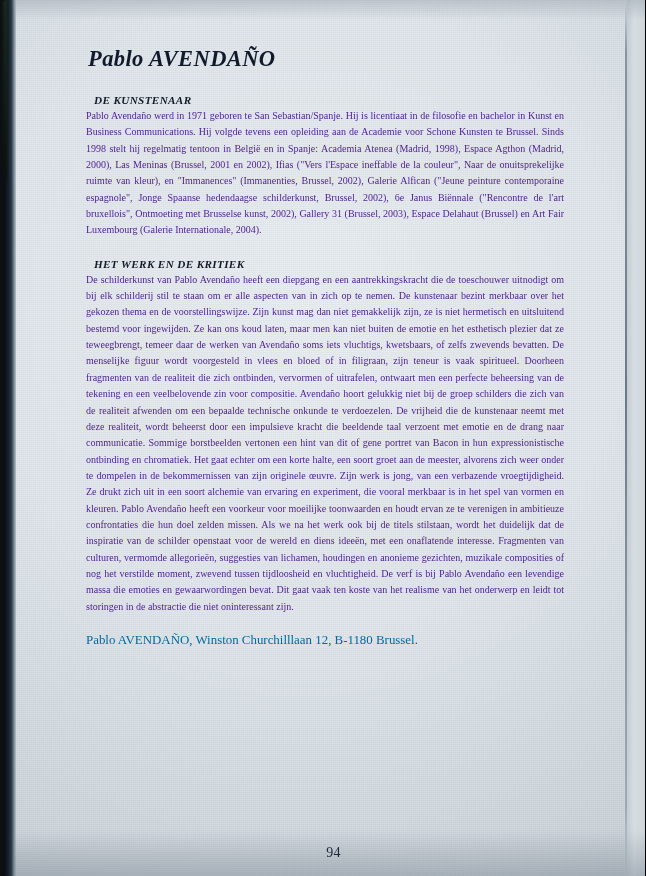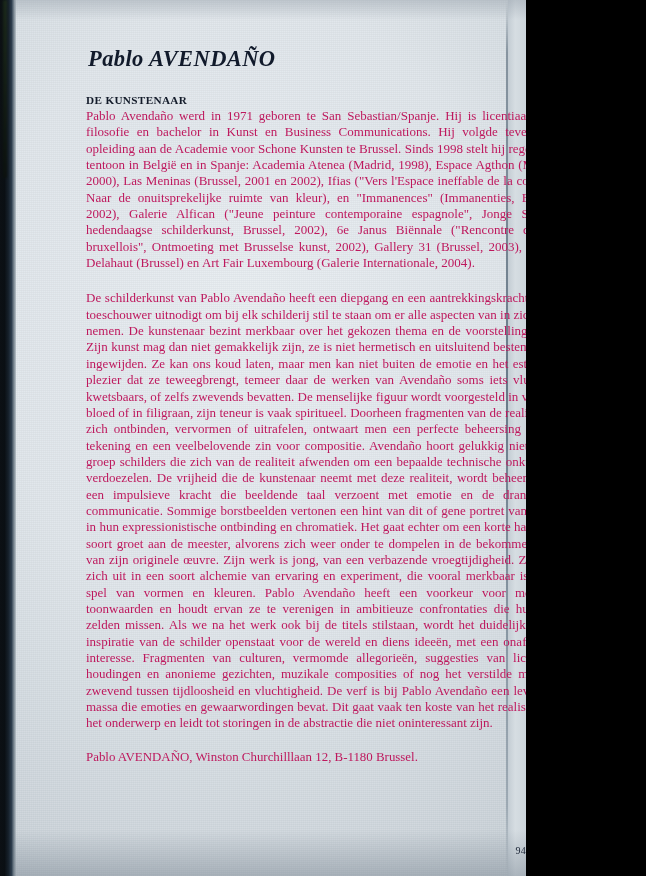--- a/index.html
+++ b/index.html
@@ -2,21 +2,21 @@
 <html><head>
 <meta charset="utf-8">
 <style>
   html, body {
     margin: 0;
     padding: 0;
     background: #000;
   }
   #page {
     position: relative;
-    width: 526px;
+    width: 645px;
     height: 876px;
     overflow: hidden;
     background: #cfd6dc;
     font-family: "Liberation Serif", "DejaVu Serif", serif;
   }
 
   
   #paper-surface {
     position: absolute;
     left: 14px;
@@ -94,44 +94,45 @@
     font-style: italic;
     letter-spacing: 0.4px;
     margin: 0 0 22px 2px;
     color: #111a2b;
   }
 
   .section { margin: 0 0 0 0; }
   .section-heading {
     font-size: 11.2px;
     font-weight: bold;
+    font-style: italic;
     letter-spacing: 0.35px;
-    margin: 0 0 2px 0;
+    margin: 0 0 2px 8px;
     color: #131b2a;
   }
   .section-body {
-    font-size: 13px;
+    font-size: 10px;
     line-height: 16.35px;
     text-align: justify;
     margin: 0;
-    color: #be185d;
+    color: #4c1d95;
     hyphens: none;
   }
   .section-spacer-lg { height: 19px; }
   .section-spacer-md { height: 17px; }
 
-  .contact-lines { font-size: 12.9px; line-height: 17.2px; color: #be185d; }
+  .contact-lines { font-size: 12.9px; line-height: 17.2px; color: #0369a1; }
   .contact-line { text-align: left; }
 
   #page-number {
     position: absolute;
     left: 0; right: 0;
     top: 845px;
-    text-align: right;
-    font-size: 10px;
+    text-align: center;
+    font-size: 14px;
     color: #1d2637;
     letter-spacing: 0.3px;
     font-family: "Liberation Serif", "DejaVu Serif", serif;
   }
   #page-number-inner { margin-left: 22px; }
 </style>
 </head>
 <body>
 
 <div id="page">
@@ -152,20 +153,21 @@
     <h1 class="doc-title">Pablo AVENDAÑO</h1>
 
     <div class="section">
       <div class="section-heading">DE KUNSTENAAR</div>
       <p class="section-body">Pablo Avendaño werd in 1971 geboren te San Sebastian/Spanje. Hij is licentiaat in de filosofie en bachelor in Kunst en Business Communications. Hij volgde tevens een opleiding aan de Academie voor Schone Kunsten te Brussel. Sinds 1998 stelt hij regelmatig tentoon in België en in Spanje: Academia Atenea (Madrid, 1998), Espace Agthon (Madrid, 2000), Las Meninas (Brussel, 2001 en 2002), Ifias ("Vers l'Espace ineffable de la couleur", Naar de onuitsprekelijke ruimte van kleur), en "Immanences" (Immanenties, Brussel, 2002), Galerie Alfican ("Jeune peinture contemporaine espagnole", Jonge Spaanse hedendaagse schilderkunst, Brussel, 2002), 6e Janus Biënnale ("Rencontre de l'art bruxellois", Ontmoeting met Brusselse kunst, 2002), Gallery 31 (Brussel, 2003), Espace Delahaut (Brussel) en Art Fair Luxembourg (Galerie Internationale, 2004).</p>
     </div>
 
     <div class="section-spacer-lg"></div>
 
     <div class="section">
+      <div class="section-heading">HET WERK EN DE KRITIEK</div>
       <p class="section-body">De schilderkunst van Pablo Avendaño heeft een diepgang en een aantrekkingskracht die de toeschouwer uitnodigt om bij elk schilderij stil te staan om er alle aspecten van in zich op te nemen. De kunstenaar bezint merkbaar over het gekozen thema en de voorstellingswijze. Zijn kunst mag dan niet gemakkelijk zijn, ze is niet hermetisch en uitsluitend bestemd voor ingewijden. Ze kan ons koud laten, maar men kan niet buiten de emotie en het esthetisch plezier dat ze teweegbrengt, temeer daar de werken van Avendaño soms iets vluchtigs, kwetsbaars, of zelfs zwevends bevatten. De menselijke figuur wordt voorgesteld in vlees en bloed of in filigraan, zijn teneur is vaak spiritueel. Doorheen fragmenten van de realiteit die zich ontbinden, vervormen of uitrafelen, ontwaart men een perfecte beheersing van de tekening en een veelbelovende zin voor compositie. Avendaño hoort gelukkig niet bij de groep schilders die zich van de realiteit afwenden om een bepaalde technische onkunde te verdoezelen. De vrijheid die de kunstenaar neemt met deze realiteit, wordt beheerst door een impulsieve kracht die beeldende taal verzoent met emotie en de drang naar communicatie. Sommige borstbeelden vertonen een hint van dit of gene portret van Bacon in hun expressionistische ontbinding en chromatiek. Het gaat echter om een korte halte, een soort groet aan de meester, alvorens zich weer onder te dompelen in de bekommernissen van zijn originele œuvre. Zijn werk is jong, van een verbazende vroegtijdigheid. Ze drukt zich uit in een soort alchemie van ervaring en experiment, die vooral merkbaar is in het spel van vormen en kleuren. Pablo Avendaño heeft een voorkeur voor moeilijke toonwaarden en houdt ervan ze te verenigen in ambitieuze confrontaties die hun doel zelden missen. Als we na het werk ook bij de titels stilstaan, wordt het duidelijk dat de inspiratie van de schilder openstaat voor de wereld en diens ideeën, met een onaflatende interesse. Fragmenten van culturen, vermomde allegorieën, suggesties van lichamen, houdingen en anonieme gezichten, muzikale composities of nog het verstilde moment, zwevend tussen tijdloosheid en vluchtigheid. De verf is bij Pablo Avendaño een levendige massa die emoties en gewaarwordingen bevat. Dit gaat vaak ten koste van het realisme van het onderwerp en leidt tot storingen in de abstractie die niet oninteressant zijn.</p>
     </div>
 
     <div class="section-spacer-md"></div>
 
     <div class="section">
       <div class="contact-lines">
         <div class="contact-line">Pablo AVENDAÑO, Winston Churchilllaan 12, B-1180 Brussel.</div>
       </div>
     </div>

